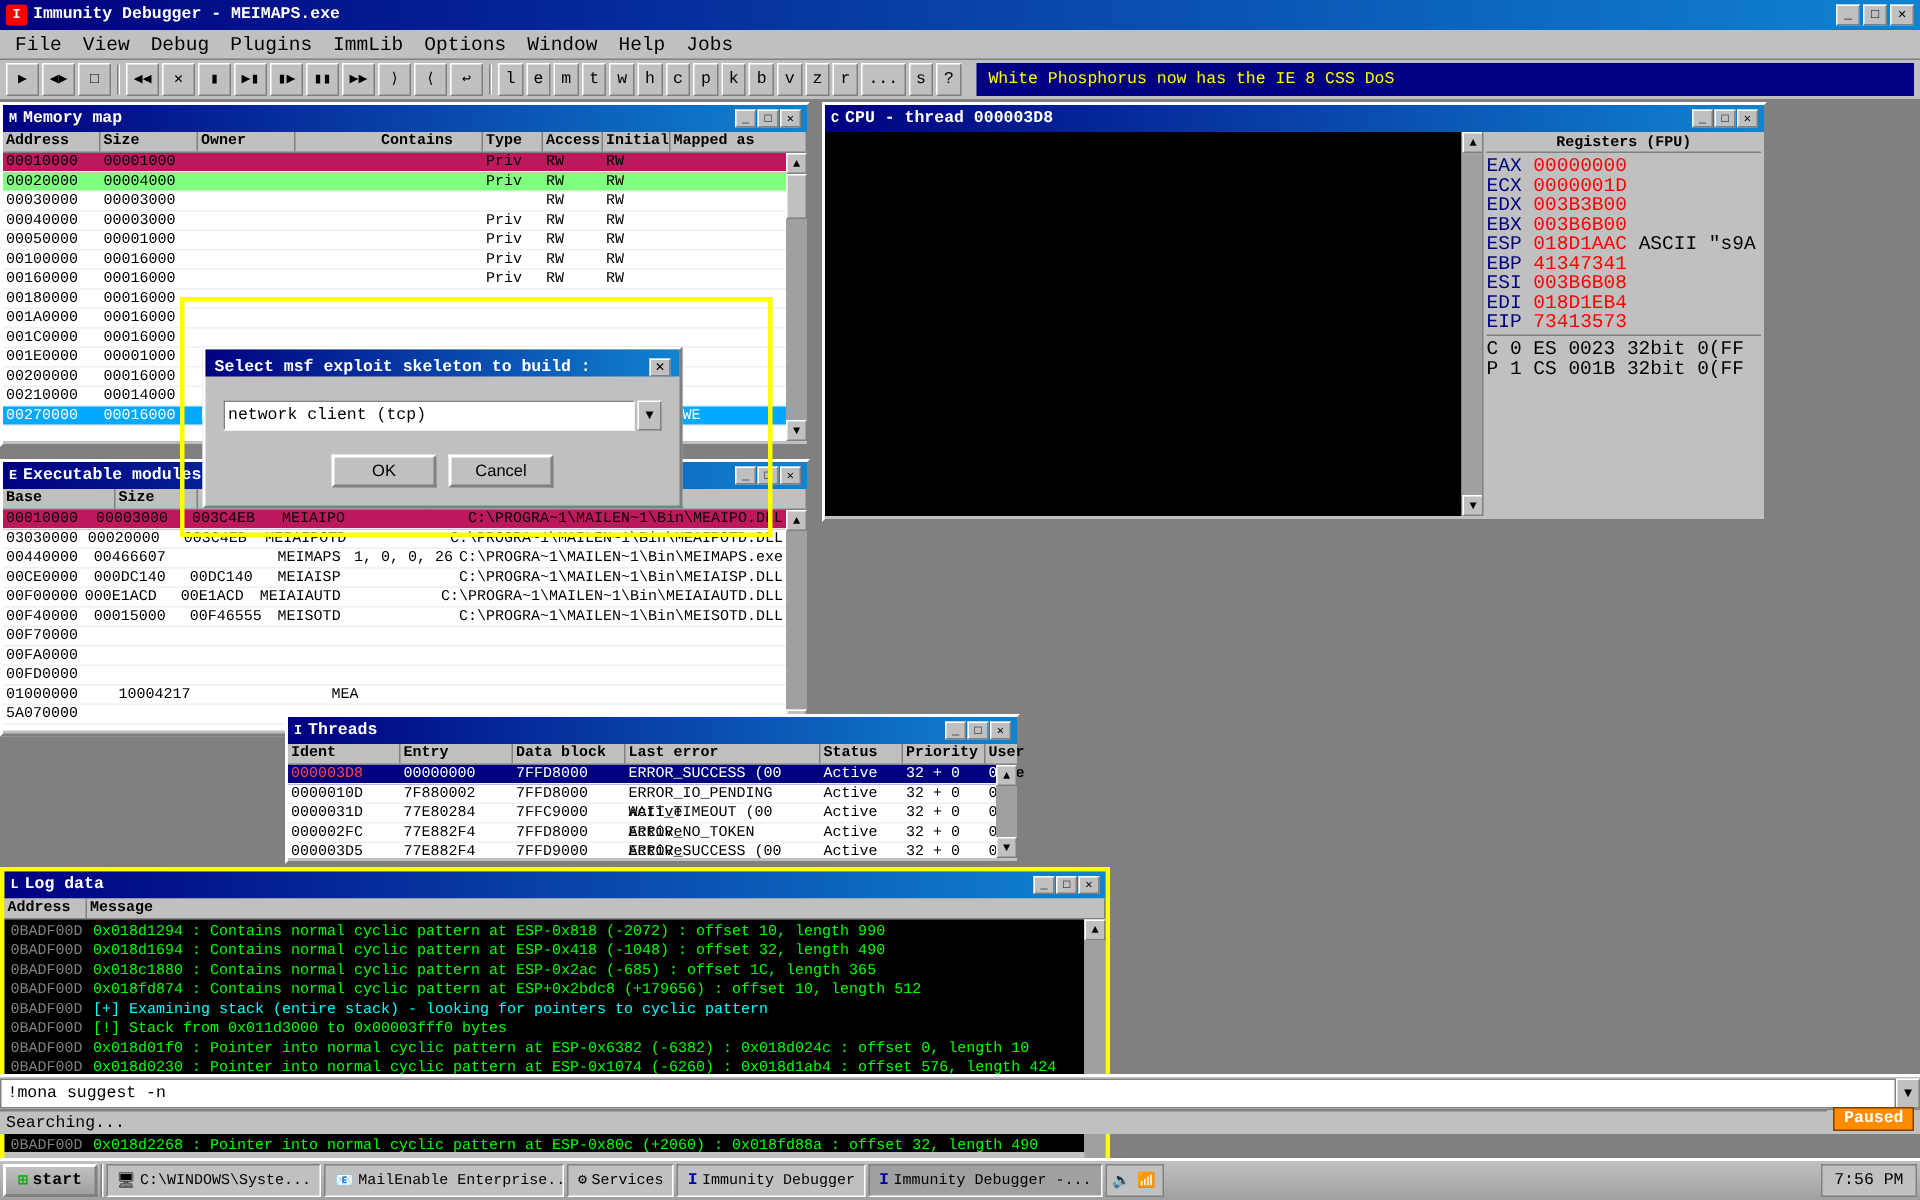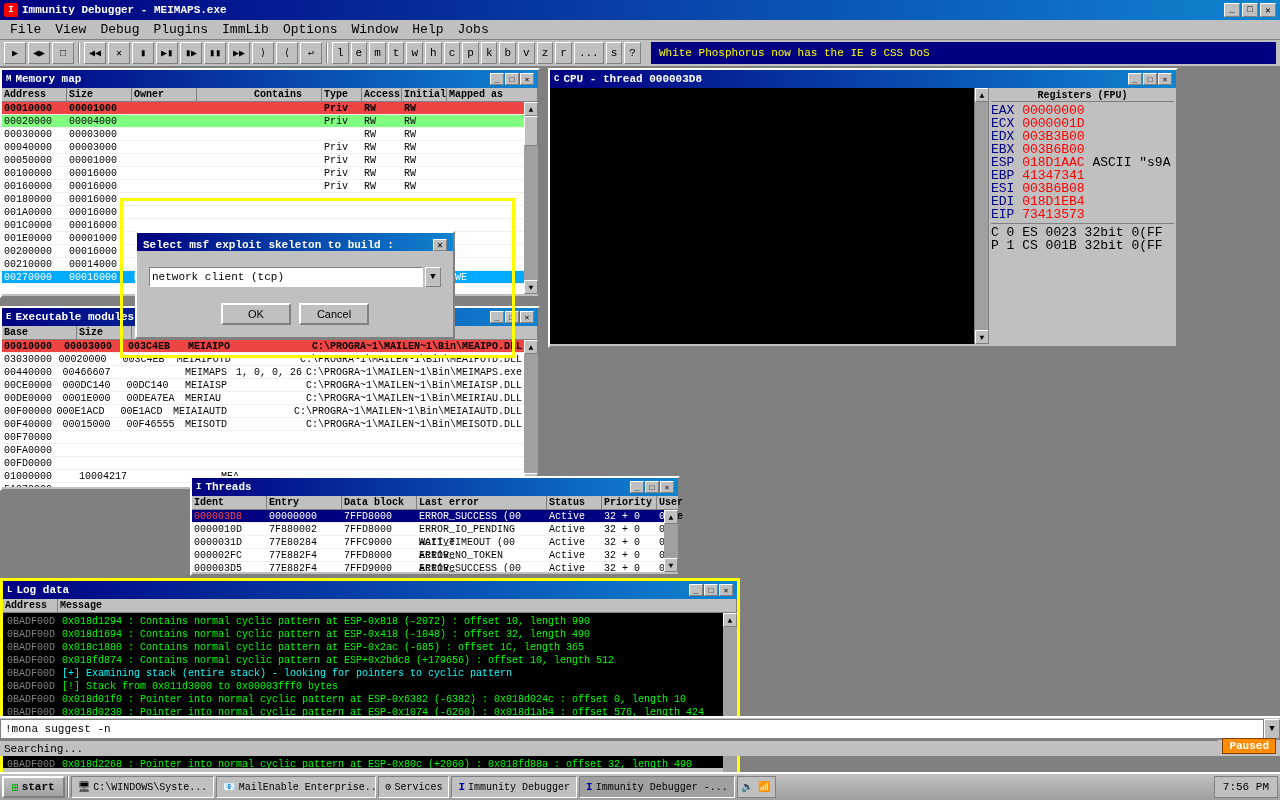--- a/index.html
+++ b/index.html
@@ -530,21 +530,21 @@
       font-size: 10px;
       font-weight: bold;
       height: 14px;
       line-height: 14px;
     }
     .header-cell {
       padding: 0 2px;
       border-right: 1px solid #808080;
     }
 
-    .mem-row-yellow { background: #ef4444; font-weight: bold; }
+    .mem-row-yellow { background: #be185d; }
     .mem-row-green { background: #80ff80; }
     .text-cell { padding: 0 2px; font-size: 10px; font-family: 'Courier New', monospace; }
 
     .scrollbar-v {
       width: 14px;
       background: #c0c0c0;
       display: flex;
       flex-direction: column;
       align-items: center;
     }
@@ -932,28 +932,20 @@
           <div class="text-cell exe-col-file">1, 0, 0, 26</div>
           <div class="text-cell exe-col-path">C:\PROGRA~1\MAILEN~1\Bin\MEIMAPS.exe</div>
         </div>
         <div class="data-row">
           <div class="text-cell exe-col-base">00CE0000</div>
           <div class="text-cell exe-col-size">000DC140</div>
           <div class="text-cell exe-col-entry">00DC140</div>
           <div class="text-cell exe-col-name">MEIAISP</div>
           <div class="text-cell exe-col-file"></div>
           <div class="text-cell exe-col-path">C:\PROGRA~1\MAILEN~1\Bin\MEIAISP.DLL</div>
-        </div>
-        <div class="data-row">
-          <div class="text-cell exe-col-base">00DE0000</div>
-          <div class="text-cell exe-col-size">0001E000</div>
-          <div class="text-cell exe-col-entry">00DEA7EA</div>
-          <div class="text-cell exe-col-name">MERIAU</div>
-          <div class="text-cell exe-col-file"></div>
-          <div class="text-cell exe-col-path">C:\PROGRA~1\MAILEN~1\Bin\MEIRIAU.DLL</div>
         </div>
         <div class="data-row">
           <div class="text-cell exe-col-base">00F00000</div>
           <div class="text-cell exe-col-size">000E1ACD</div>
           <div class="text-cell exe-col-entry">00E1ACD</div>
           <div class="text-cell exe-col-name">MEIAIAUTD</div>
           <div class="text-cell exe-col-file"></div>
           <div class="text-cell exe-col-path">C:\PROGRA~1\MAILEN~1\Bin\MEIAIAUTD.DLL</div>
         </div>
         <div class="data-row">

